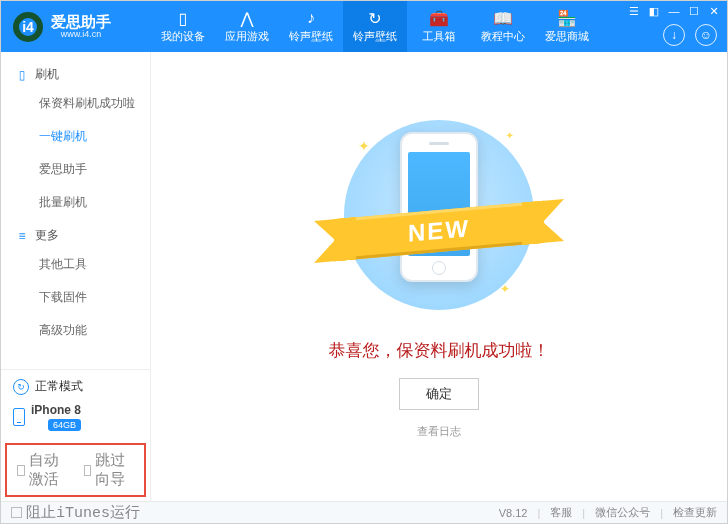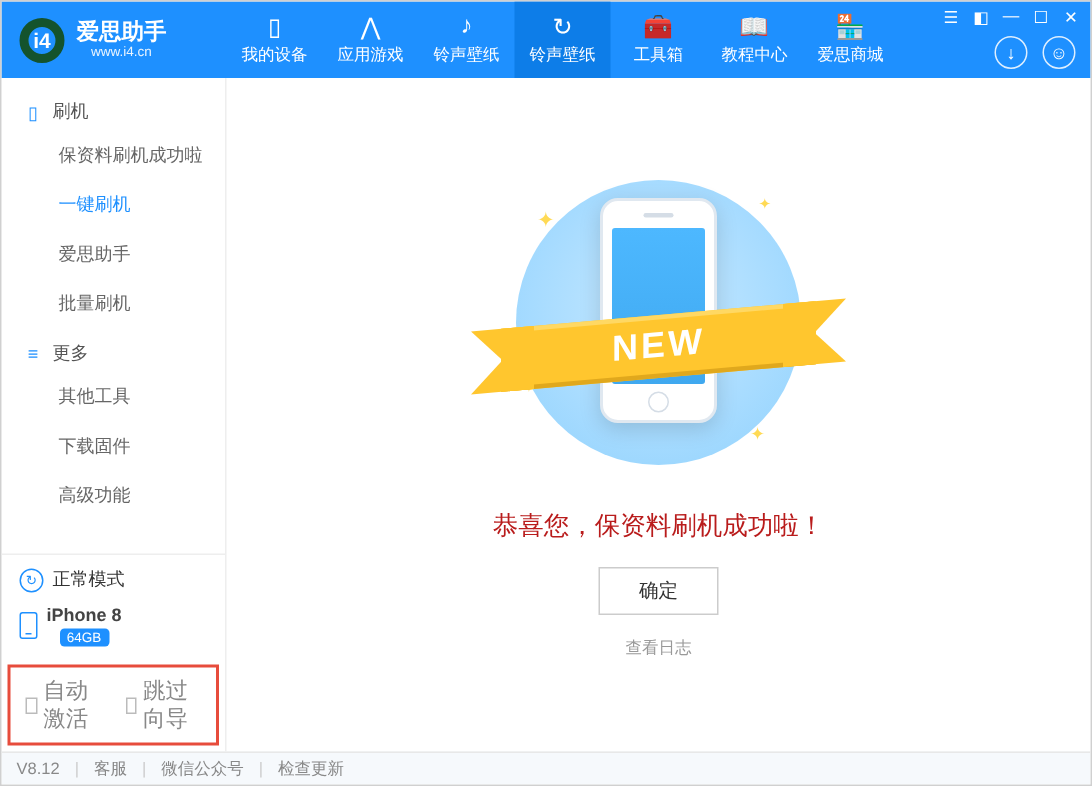--- a/index.html
+++ b/index.html
@@ -25,21 +25,21 @@
   .side-group .g-icon { display: inline-block; width: 14px; margin-right: 6px; color: #1e90ff; text-align: center; }
   .side-item { padding: 8px 10px 8px 38px; color: #666; cursor: pointer; font-size: 12px; }
   .side-item.selected { color: #1e90ff; }
   .side-bottom { border-top: 1px solid #eee; }
   .status-row { display: flex; align-items: center; padding: 8px 12px; gap: 6px; }
   .status-row + .status-row { padding-top: 0; }
   .mode-icon { width: 16px; height: 16px; border: 1.5px solid #1e90ff; border-radius: 50%; color: #1e90ff; display: inline-flex; align-items: center; justify-content: center; font-size: 9px; }
   .device-icon { width: 12px; height: 18px; border: 1.5px solid #1e90ff; border-radius: 2px; position: relative; }
   .device-icon::after { content: ""; position: absolute; bottom: 2px; left: 50%; transform: translateX(-50%); width: 4px; height: 1.5px; background: #1e90ff; }
   .badge { background: #1e90ff; color: #fff; font-size: 9px; padding: 1px 5px; border-radius: 3px; margin-top: 2px; }
-  .device-col { display: flex; flex-direction: column; align-items: center; }
+  .device-col { display: flex; flex-direction: column; align-items: flex-end; }
   .checks { border: 2px solid #e74c3c; padding: 6px 10px; margin: 4px; display: flex; gap: 16px; align-items: center; }
   .chk { display: flex; align-items: center; gap: 4px; color: #888; font-size: 15px; cursor: pointer; font-family: Liberation Mono, monospace; }
   .chk-box { width: 11px; height: 11px; border: 1px solid #bbb; }
   .content { flex: 1; display: flex; flex-direction: column; align-items: center; justify-content: center; position: relative; }
   .illus { width: 220px; height: 200px; position: relative; display: flex; align-items: center; justify-content: center; }
   .big-circle { width: 190px; height: 190px; border-radius: 50%; background: radial-gradient(circle at 50% 45%, #c7e9ff 0%, #a6dbff 60%, #8fd1fc 100%); position: relative; }
   .phone { position: absolute; width: 78px; height: 150px; background: #fff; border-radius: 12px; border: 2px solid #e0e8f0; top: 12px; left: 56px; box-shadow: 0 4px 14px rgba(0,0,0,0.15); }
   .phone::before { content: ""; position: absolute; top: 8px; left: 50%; transform: translateX(-50%); width: 20px; height: 3px; background: #d5dde6; border-radius: 3px; }
   .phone::after { content: ""; position: absolute; bottom: 5px; left: 50%; transform: translateX(-50%); width: 12px; height: 12px; border: 1.5px solid #d5dde6; border-radius: 50%; }
   .screen { position: absolute; top: 18px; left: 6px; right: 6px; bottom: 24px; background: linear-gradient(180deg, #4db8ff 0%, #3fa8ef 100%); border-radius: 2px; }
@@ -169,20 +169,26 @@
       </div>
       <div class="ribbon">NEW</div>
     </div>
     <div class="message">恭喜您，保资料刷机成功啦！</div>
     <button class="ok-btn">确定</button>
     <div class="log-link">查看日志</div>
   </div>
 </div>
 
 <div class="statusbar">
+  <div class="left">
+    <label class="chk">
+      <span class="chk-box"></span>
+      <span>阻止iTunes运行</span>
+    </label>
+  </div>
   <div class="right">
     <span>V8.12</span>
     <span class="sep">|</span>
     <span>客服</span>
     <span class="sep">|</span>
     <span>微信公众号</span>
     <span class="sep">|</span>
     <span>检查更新</span>
   </div>
 </div>

